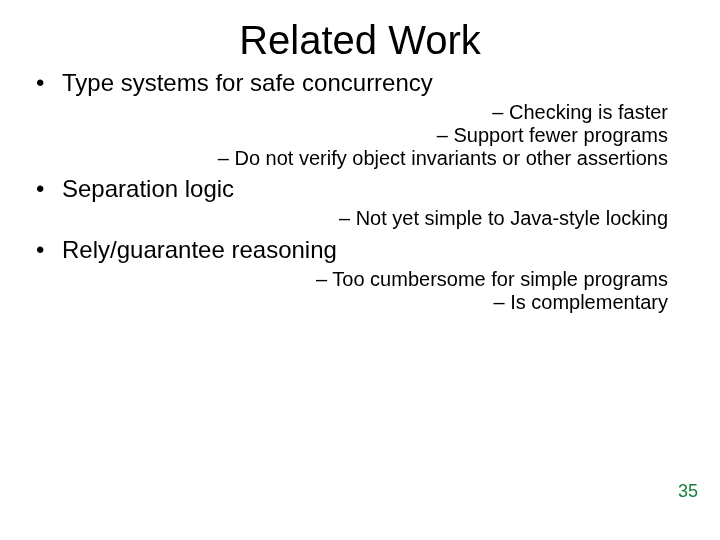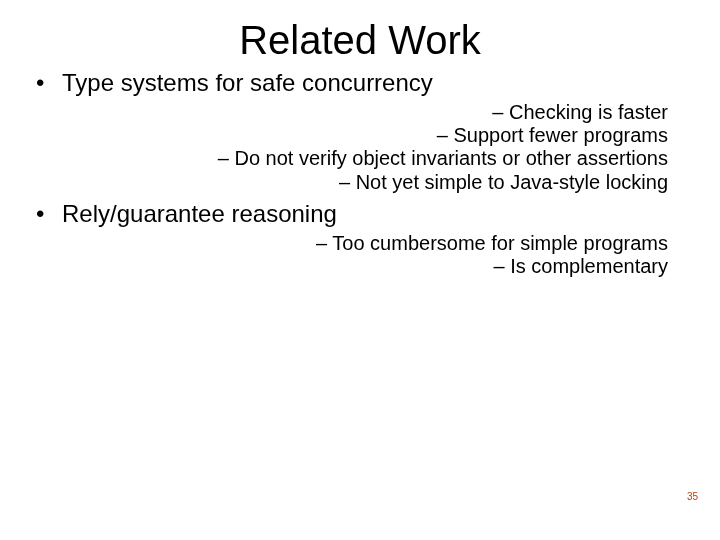--- a/index.html
+++ b/index.html
@@ -49,42 +49,45 @@
     padding-left: 20px;
     text-align: right;
   }
   .level2::before {
     content: "– ";
   }
   .page-num {
     position: absolute;
     right: 22px;
     bottom: 56px;
-    font-size: 10px;
-    color: #c2410c;
+    font-size: 18px;
+    color: #15803d;
   }
 </style>
 </head>
 <body>
 
 <div class="slide">
 
   <div class="title">Related Work</div>
 
   <div class="content">
 
     <div class="level1">
       <span class="bullet">•</span><span>Type systems for safe concurrency</span>
     </div>
     <div class="sub">
       <div class="level2">Checking is faster</div>
       <div class="level2">Support fewer programs</div>
       <div class="level2">Do not verify object invariants or other assertions</div>
     </div>
 
+    <div class="level1">
+      <span class="bullet">•</span><span>Separation logic</span>
+    </div>
     <div class="sub">
       <div class="level2">Not yet simple to Java-style locking</div>
     </div>
 
     <div class="level1">
       <span class="bullet">•</span><span>Rely/guarantee reasoning</span>
     </div>
     <div class="sub">
       <div class="level2">Too cumbersome for simple programs</div>
       <div class="level2">Is complementary</div>

